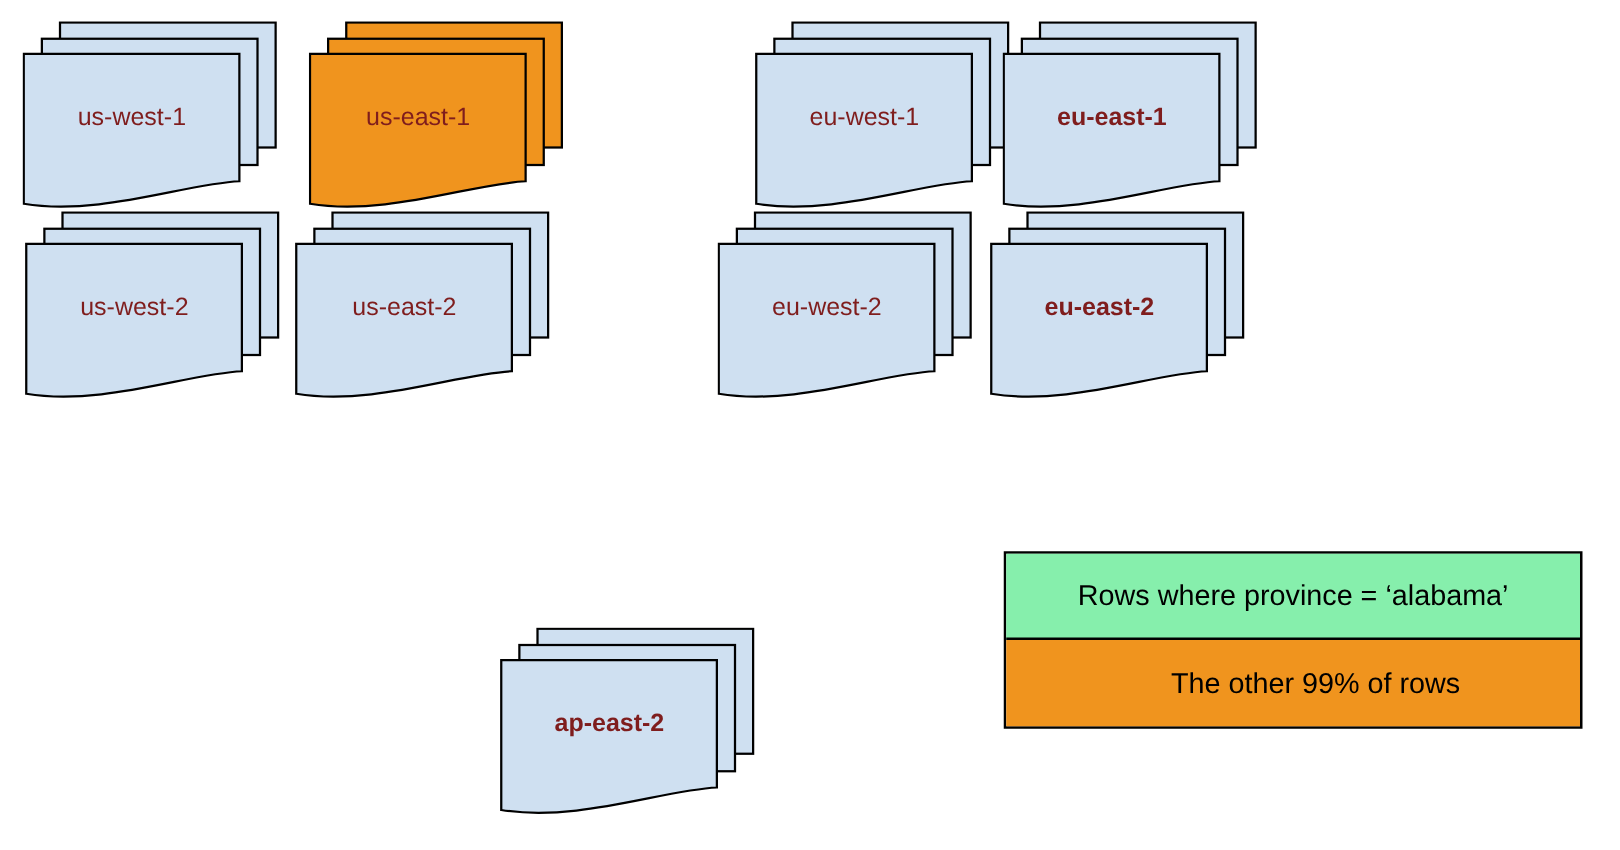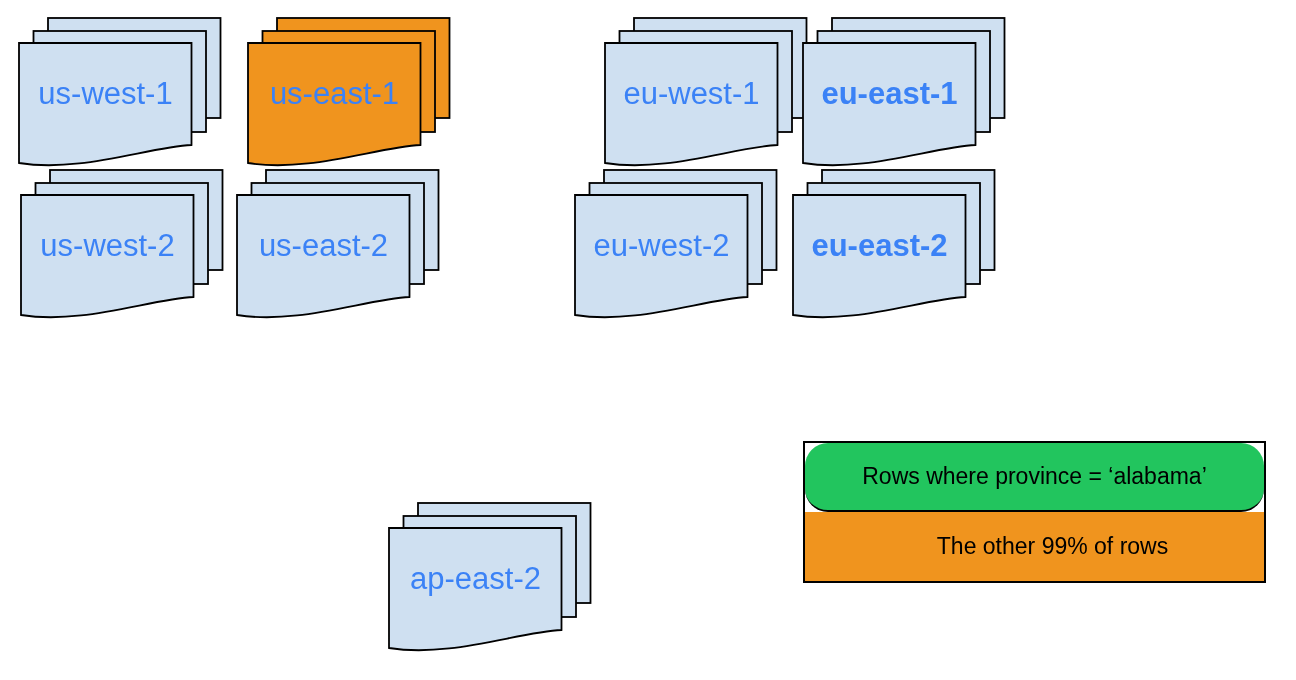--- a/index.html
+++ b/index.html
@@ -37,36 +37,36 @@
 
   .stack-label {
     position: absolute;
     left: 1px;
     top: 26px;
     width: 173px;
     height: 102px;
     display: flex;
     align-items: center;
     justify-content: center;
-    font-size: 31px;
-    color: #3b82f6;
+    font-size: 20px;
+    color: #7f1d1d;
     white-space: nowrap;
   }
 
   
   .stack[data-region="us-west-1"] { left: 18px;  top: 17px;  }
   .stack[data-region="us-east-1"] { left: 247px; top: 17px; text-align: center;  }
   .stack[data-region="eu-west-1"] { left: 604px; top: 17px;  }
   .stack[data-region="eu-east-1"] { left: 802px; top: 17px; font-weight: bold;  }
   .stack[data-region="us-west-2"] { left: 20px;  top: 169px; }
   .stack[data-region="us-east-2"] { left: 236px; top: 169px; }
   .stack[data-region="eu-west-2"] { left: 574px; top: 169px; text-align: center; }
   .stack[data-region="eu-east-2"] { left: 792px; top: 169px; font-weight: bold; }
   .stack[data-region="ap-east-1"] { left: 401px; top: 349px; }
-  .stack[data-region="ap-east-2"] { left: 388px; top: 502px; }
+  .stack[data-region="ap-east-2"] { left: 400px; top: 502px; font-weight: bold; }
 
   
   .legend {
     position: absolute;
     left: 803px;
     top: 441px;
     width: 463px;
     height: 142px;
     border: 2px solid #000000;
     box-sizing: border-box;
@@ -157,21 +157,21 @@
     </div>
     <div class="stack blue" data-region="ap-east-2">
       <svg width="204" height="154" viewBox="0 0 204 154" xmlns="http://www.w3.org/2000/svg" aria-hidden="true">
         <rect class="page" x="30" y="1" width="172.5" height="100"></rect>
         <rect class="page" x="15.5" y="14" width="172.5" height="101"></rect>
         <path class="page" d="M1 26 H173.5 V128 C130 130 62 156 1 146 Z"></path>
       </svg>
       <div class="stack-label">ap-east-2</div>
     </div>
     <div class="legend">
-      <div class="legend-row" style="background: #22c55e; border-radius: 23px;">
+      <div class="legend-row" style="background: #86efac;">
         <span>Rows where province = ‘alabama’</span>
       </div>
       <div class="legend-row" style="background: rgb(240, 148, 30); padding-left: 36px;">
         <span>The other 99% of rows</span>
       </div>
     </div>
 
 </div>
 
 </body></html>

